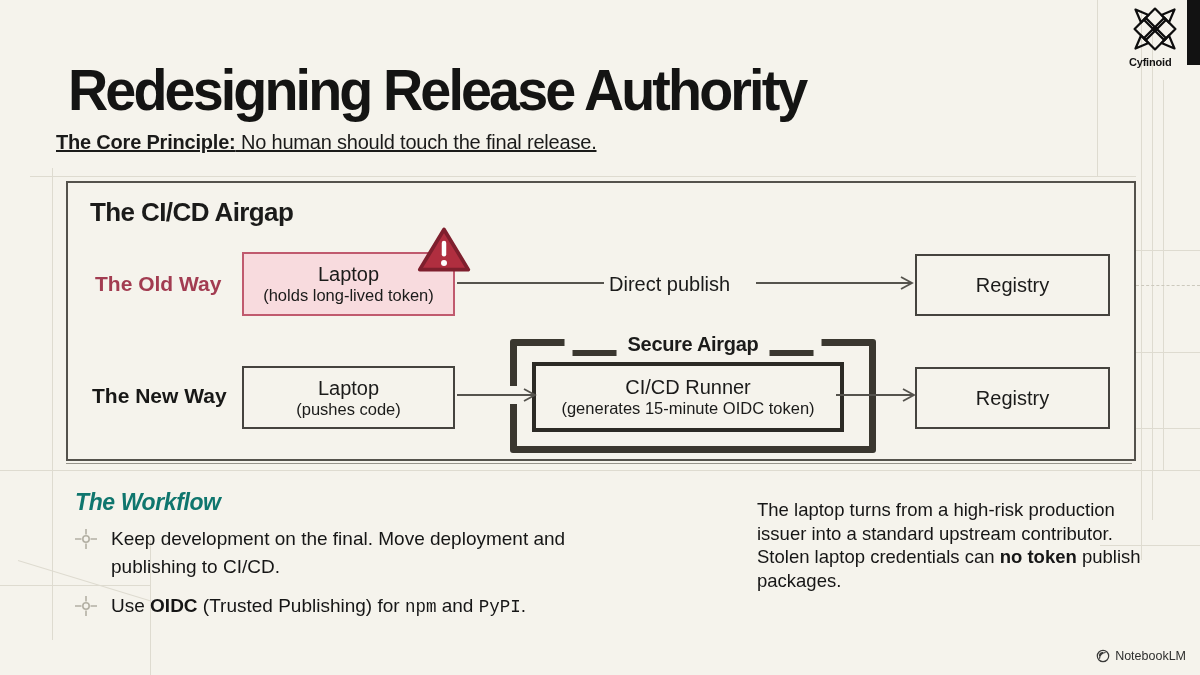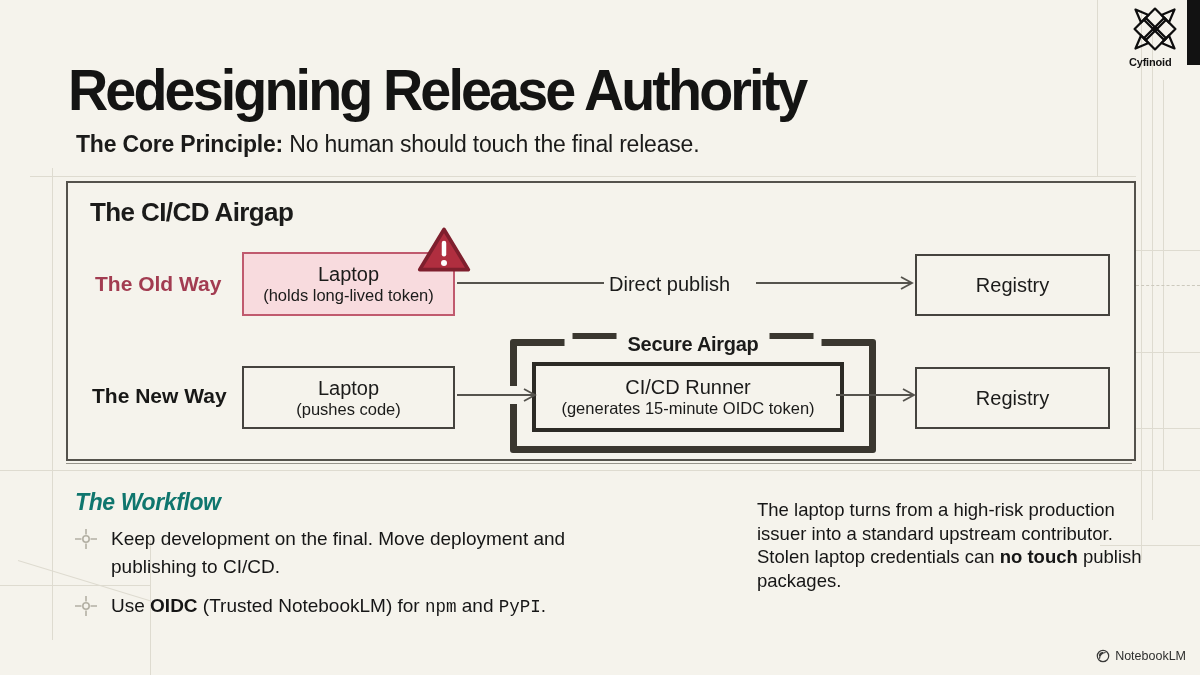--- a/index.html
+++ b/index.html
@@ -13,21 +13,21 @@
   .bp.dark { background:#96948b; }
   .bp.dash { background:none; border-top:1px dashed #ccc9bd; height:0; }
   .bp.diag { transform:rotate(17deg); transform-origin:left center; }
 
   
   .title {
     position:absolute; left:68px; top:56px;
     font-size:58px; font-weight:bold; letter-spacing:-3px; color:#141413;
     transform:scaleX(.96); transform-origin:left center; white-space:nowrap;
   }
-  .principle { position:absolute; left:76px; top:131px; font-size:23px; letter-spacing:-.2px; white-space:nowrap; }
+  .principle { position:absolute; left:56px; top:131px; font-size:20px; letter-spacing:-.2px; white-space:nowrap;text-decoration:underline; }
   .principle .b { font-weight:bold; }
 
   
   .brand { position:absolute; left:1129px; top:3px; width:58px; text-align:left; }
   .brand-label { font-size:11px; font-weight:bold; color:#121212; margin-top:-3px; letter-spacing:-.2px; }
   .corner-bar { position:absolute; right:0; top:0; width:13px; height:65px; background:#121212; }
   .footer { position:absolute; right:14px; top:649px; display:flex; align-items:flex-start; gap:5px;
             font-size:12.5px; color:#2e2e2d; }
 
   
@@ -59,21 +59,21 @@
   .arrow.a2 { left:389px; top:204px; }
   .arrow.a3 { left:768px; top:204px; }
   .border-gap { position:absolute; width:16px; height:18px; background:#f5f3ec; z-index:2; }
   .gap-left  { left:436px; top:203px; }
   .gap-right { left:783px; top:203px; }
 
   
   .airgap { position:absolute; left:442px; top:156px; width:352px; height:100px;
             border:7px solid #3a372f; border-radius:3px; z-index:1; }
   .airgap-label { position:absolute; top:-13px; left:50%; transform:translateX(-50%);
-                  display:flex; align-items:flex-start; background:#f5f3ec; padding:0 8px;
+                  display:flex; align-items:flex-end; background:#f5f3ec; padding:0 8px;
                   white-space:nowrap; }
   .airgap-label .dashbar { width:44px; height:6px; background:#3a372f; }
   .airgap-label .txt { font-size:20px; font-weight:bold; margin:0 11px; letter-spacing:-.3px; }
   .node.runner { left:15px; top:16px; width:304px; height:62px; border:4px solid #2c2a25; }
 
   
   .workflow { position:absolute; left:75px; top:489px; }
   .col-heading { font-size:23px; font-weight:bold; letter-spacing:-.4px; color:#0f766e;font-style:italic; }
   .wf-list { margin-top:9px; display:flex; flex-direction:column; gap:11px; }
   .wf-item { display:flex; gap:14px; }
@@ -201,29 +201,29 @@
           <path d="M11 1 V6.5 M11 15.5 V21 M0 11 H6.5 M15.5 11 H22" stroke="#b3b0a4" stroke-width="1.6" fill="none"></path>
         </svg>
         <div class="wf-text"><span>Keep development on the final. Move deployment and</span><br><span>publishing to CI/CD.</span></div>
       </div>
 
       <div class="wf-item">
         <svg class="mark" width="22" height="22" viewBox="0 0 22 22">
           <circle cx="11" cy="11" r="3.2" fill="none" stroke="#b3b0a4" stroke-width="1.6"></circle>
           <path d="M11 1 V6.5 M11 15.5 V21 M0 11 H6.5 M15.5 11 H22" stroke="#b3b0a4" stroke-width="1.6" fill="none"></path>
         </svg>
-        <div class="wf-text"><span>Use </span><span class="bold">OIDC</span><span> (Trusted NotebookLM) for </span><span class="mono">npm</span><span> and </span><span class="mono">PyPI</span><span>.</span></div>
+        <div class="wf-text"><span>Use </span><span class="bold">OIDC</span><span> (Trusted Publishing) for </span><span class="mono">npm</span><span> and </span><span class="mono">PyPI</span><span>.</span></div>
       </div>
 
 
     </div>
   </div>
 
   <div class="result">
-    <div class="result-text"><span>The laptop turns from a high-risk production issuer into a standard upstream contributor. Stolen laptop credentials can </span><span class="bold">no touch</span><span> publish packages.</span></div>
+    <div class="result-text"><span>The laptop turns from a high-risk production issuer into a standard upstream contributor. Stolen laptop credentials can </span><span class="bold">no token</span><span> publish packages.</span></div>
   </div>
 
   <div class="footer">
     <svg width="14" height="14" viewBox="0 0 16 16">
       <circle cx="8" cy="8" r="6.5" fill="none" stroke="#3a3a39" stroke-width="1.4"></circle>
       <path d="M4 11 a7 7 0 0 1 7 -7 M4 8 a4 4 0 0 1 4 -4" fill="none" stroke="#3a3a39" stroke-width="1.4"></path>
     </svg>
     <span>NotebookLM</span>
   </div>
 

